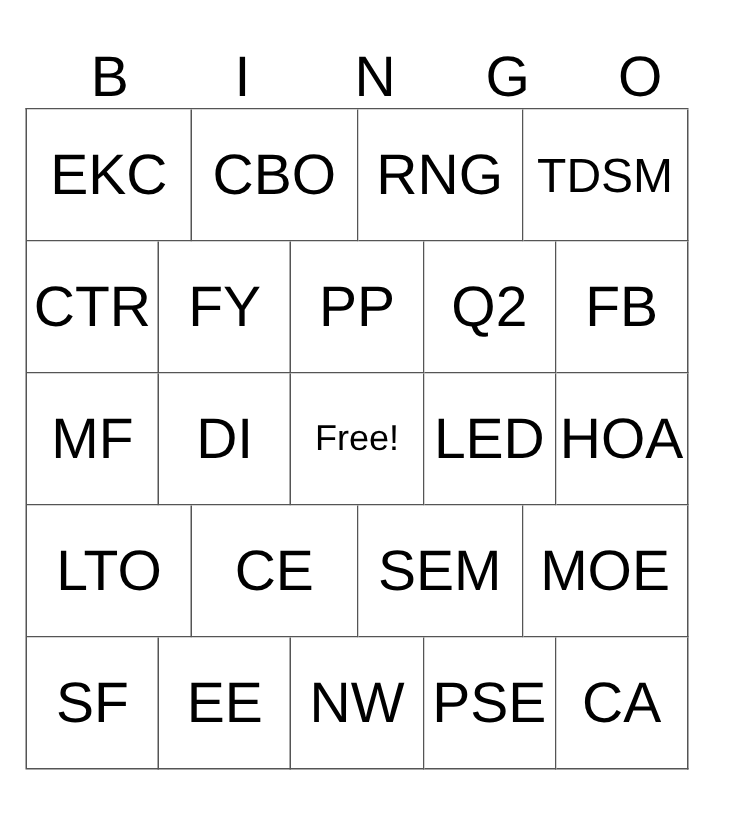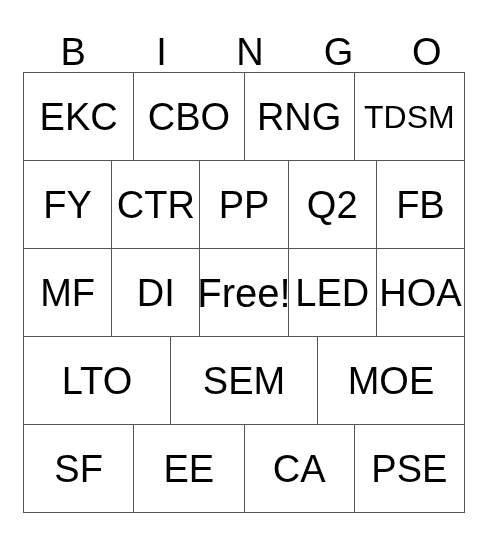--- a/index.html
+++ b/index.html
@@ -37,21 +37,21 @@
     font-size: 38px;
     line-height: 40px;
     font-weight: normal;
     letter-spacing: 0px;
     color: #000000;
     user-select: none;
   }
   
   #grid {
     position: absolute;
-    left: 23px;
+    left: 17px;
     top: 72px;
     width: 442px;
     height: 441px;
     box-sizing: border-box;
     border-top: 1.5px solid #555555;
     border-left: 1.5px solid #555555;
     display: flex;
     flex-direction: column;
   }
   .grid-row {
@@ -75,21 +75,21 @@
     line-height: 40px;
     white-space: nowrap;
     color: #000000;
     user-select: none;
   }
   .cell-text.size-small {
     font-size: 32px;
     line-height: 28px;
   }
   .cell-text.size-medium {
-    font-size: 40px;
+    font-size: 24px;
     line-height: 34px;
   }
 </style>
 </head>
 <body>
 
 <div id="bingo-card">
 
   <div id="header-row">
     <div class="header-letter">B</div>
@@ -111,24 +111,24 @@
       <div class="grid-cell">
         <span class="cell-text">RNG</span>
       </div>
       <div class="grid-cell">
         <span class="cell-text size-small">TDSM</span>
       </div>
     </div>
 
     <div class="grid-row">
       <div class="grid-cell">
-        <span class="cell-text">FY</span>
+        <span class="cell-text">CTR</span>
       </div>
       <div class="grid-cell">
-        <span class="cell-text">CTR</span>
+        <span class="cell-text">FY</span>
       </div>
       <div class="grid-cell">
         <span class="cell-text">PP</span>
       </div>
       <div class="grid-cell">
         <span class="cell-text">Q2</span>
       </div>
       <div class="grid-cell">
         <span class="cell-text">FB</span>
       </div>
@@ -150,36 +150,42 @@
       <div class="grid-cell">
         <span class="cell-text">HOA</span>
       </div>
     </div>
 
     <div class="grid-row">
       <div class="grid-cell">
         <span class="cell-text">LTO</span>
       </div>
       <div class="grid-cell">
+        <span class="cell-text">CE</span>
+      </div>
+      <div class="grid-cell">
         <span class="cell-text">SEM</span>
       </div>
       <div class="grid-cell">
         <span class="cell-text">MOE</span>
       </div>
     </div>
 
     <div class="grid-row">
       <div class="grid-cell">
         <span class="cell-text">SF</span>
       </div>
       <div class="grid-cell">
         <span class="cell-text">EE</span>
       </div>
       <div class="grid-cell">
-        <span class="cell-text">CA</span>
+        <span class="cell-text">NW</span>
       </div>
       <div class="grid-cell">
         <span class="cell-text">PSE</span>
+      </div>
+      <div class="grid-cell">
+        <span class="cell-text">CA</span>
       </div>
     </div>
 
   </div>
 </div>
 
 </body></html>

